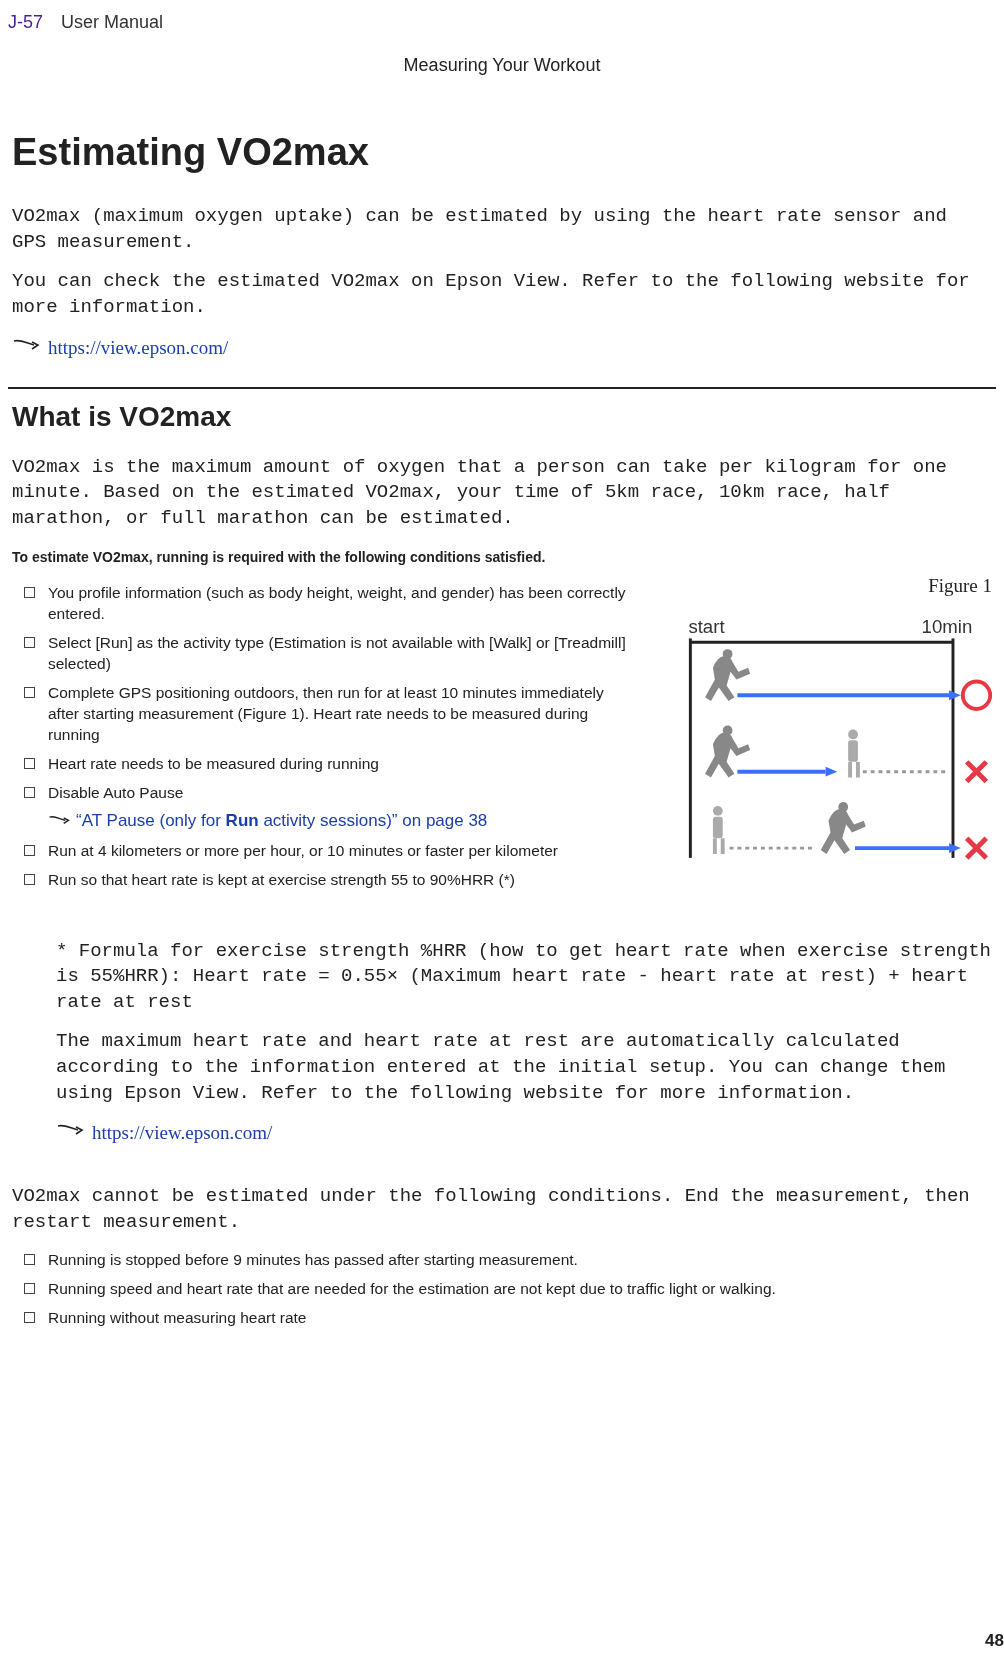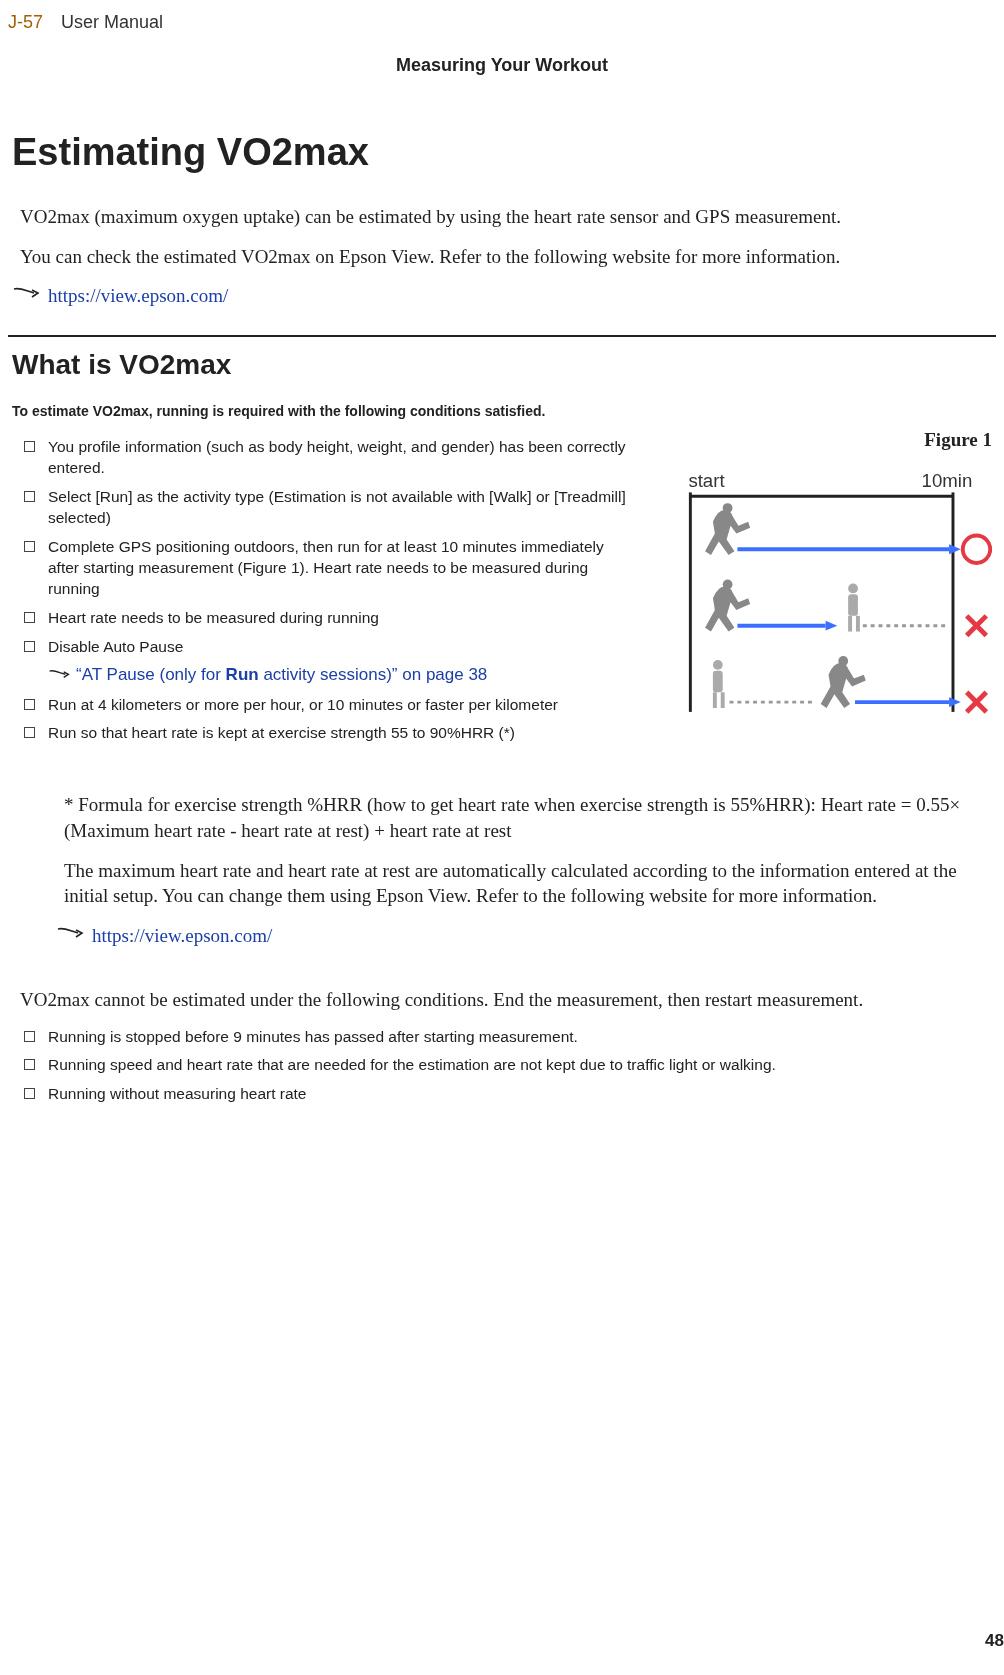--- a/index.html
+++ b/index.html
@@ -17,42 +17,42 @@
     position: relative;
   }
   .topline {
     display: flex;
     align-items: baseline;
     gap: 18px;
     padding-left: 8px;
     font-size: 18px;
     color: #444;
   }
-  .topline .model { color: #a16207; }
+  .topline .model { color: #4c1d95; }
   .topline .man { color: #333; }
   .section-title {
     text-align: center;
-    font-weight: 700;
+    font-weight: 400;
     font-size: 18px;
     margin-top: 22px;
     color: #222;
   }
   .h1 {
     font-size: 38px;
     font-weight: 700;
     color: #222;
     margin: 55px 0 30px 0;
     padding: 0 12px;
   }
   .body-text {
-    font-family: Liberation Serif, serif;
+    font-family: Liberation Mono, monospace;
     font-size: 19px;
     line-height: 1.35;
     padding: 0 12px;
-    margin: 14px 8px;
+    margin: 14px 0;
     color: #222;
   }
   .link-row {
     display: flex;
     align-items: flex-start;
     gap: 8px;
     padding: 0 12px;
     margin: 16px 0 28px 0;
   }
   .pointer-icon {
@@ -95,21 +95,20 @@
   }
   .figure-col {
     flex: 0 0 34%;
     min-width: 320px;
   }
   .fig-caption {
     text-align: right;
     font-family: Georgia, serif;
     font-size: 19px;
     margin-bottom: 12px;
-    font-weight: bold;
   }
   ul.checklist {
     list-style: none;
     padding: 0;
     margin: 0;
   }
   ul.checklist > li {
     position: relative;
     padding-left: 36px;
     margin: 8px 0;
@@ -183,20 +182,21 @@
           <path d="M20 5 L26 8 L20 12" stroke="#222" stroke-width="1.6" fill="none"></path>
         </svg>
     </span>
     <span class="link">https://view.epson.com/</span>
   </div>
 
   <hr class="hr">
 
   <div class="h2">What is VO2max</div>
 
+  <div class="body-text">VO2max is the maximum amount of oxygen that a person can take per kilogram for one minute. Based on the estimated VO2max, your time of 5km race, 10km race, half marathon, or full marathon can be estimated.</div>
 
   <div class="bold-sub">To estimate VO2max, running is required with the following conditions satisfied.</div>
 
   <div class="cond-wrap">
     <div class="cond-list">
       <ul class="checklist">
         <li>You profile information (such as body height, weight, and gender) has been correctly entered.</li>
         <li>Select [Run] as the activity type (Estimation is not available with [Walk] or [Treadmill] selected)</li>
         <li>Complete GPS positioning outdoors, then run for at least 10 minutes immediately after starting measurement (Figure 1). Heart rate needs to be measured during running</li>
         <li>Heart rate needs to be measured during running</li>

